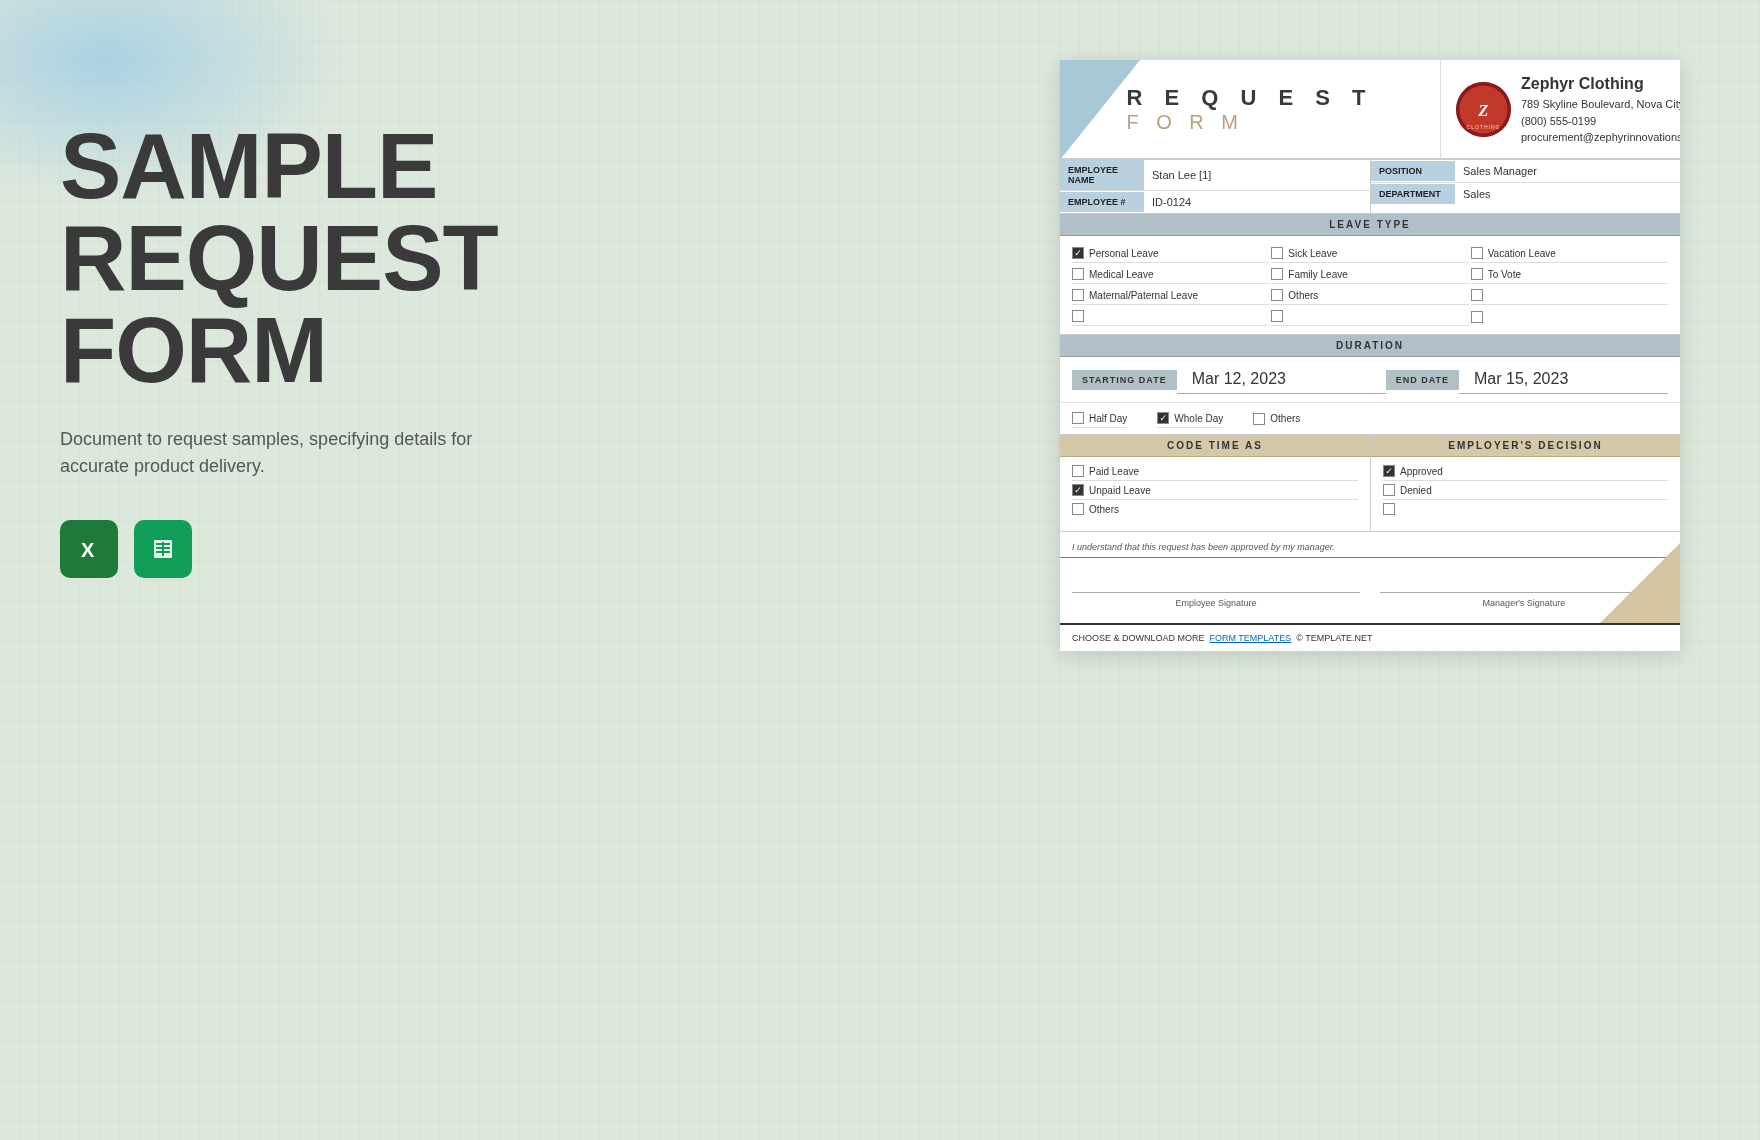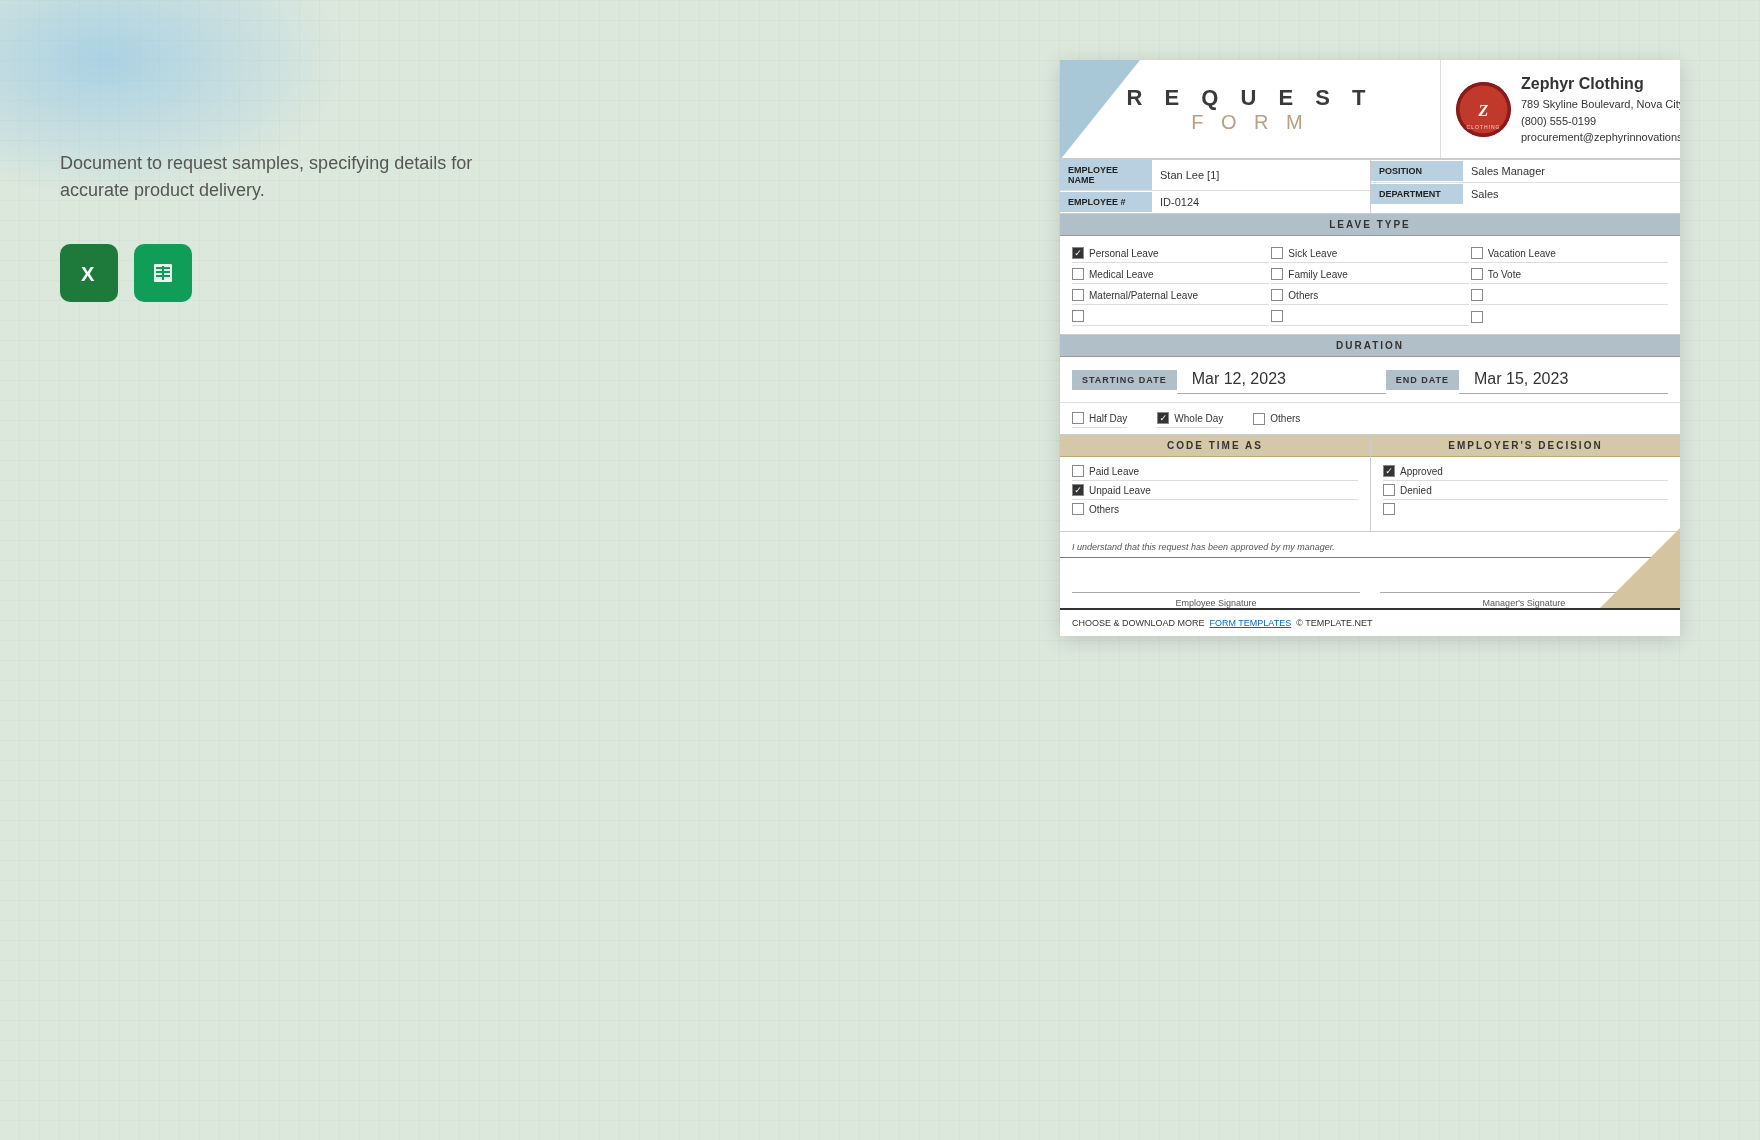--- a/index.html
+++ b/index.html
@@ -120,21 +120,20 @@
       position: absolute;
       top: 0;
       left: 0;
       width: 0;
       height: 0;
       border-top: 100px solid #a8c8d8;
       border-right: 80px solid transparent;
     }
 
     .form-title-text {
-      text-align: center;
       z-index: 1;
     }
 
     .form-title-text .request {
       font-size: 22px;
       font-weight: bold;
       letter-spacing: 8px;
       color: #3a3a3a;
     }
 
@@ -192,21 +191,21 @@
     }
 
     .emp-row:last-child { border-bottom: none; }
 
     .emp-label {
       background: #b8d0e0;
       padding: 5px 8px;
       font-size: 9px;
       font-weight: bold;
       color: #222;
-      width: 92px;
+      width: 84px;
       flex-shrink: 0;
       text-transform: uppercase;
     }
 
     .emp-value {
       padding: 5px 8px;
       font-size: 11px;
       color: #333;
       flex: 1;
     }
@@ -340,21 +339,21 @@
     .acknowledgement {
       padding: 10px 12px 5px;
       font-size: 9px;
       color: #555;
       border-bottom: 1px solid #8b5cf6;
       font-style: italic;
     }
 
     .signatures {
       display: flex;
-      padding: 5px 12px 0;
+      padding: 5px 12px 15px;
       gap: 20px;
     }
 
     .sig-block {
       flex: 1;
       text-align: center;
     }
 
     .sig-line {
       border-bottom: 1px solid #aaa;
@@ -406,20 +405,25 @@
       border-bottom: 1px solid #b8a878;
     }
   </style>
 </head>
 <body>
 
 <div class="bg-pattern"></div>
 <div class="bg-cloud"></div>
 
 <div class="left-panel">
+  <div class="main-title">
+    <div>SAMPLE</div>
+    <div>REQUEST</div>
+    <div>FORM</div>
+  </div>
   <div class="description">Document to request samples, specifying details for accurate product delivery.</div>
   <div class="icons-row">
     <div class="app-icon excel-icon">
       <svg width="32" height="32" viewBox="0 0 32 32">
         <rect width="32" height="32" rx="6" fill="#1d7a3a"></rect>
         <text x="8" y="24" font-size="20" font-weight="bold" fill="white" font-family="Arial">X</text>
       </svg>
     </div>
     <div class="app-icon sheets-icon">
       <svg width="32" height="32" viewBox="0 0 32 32">

